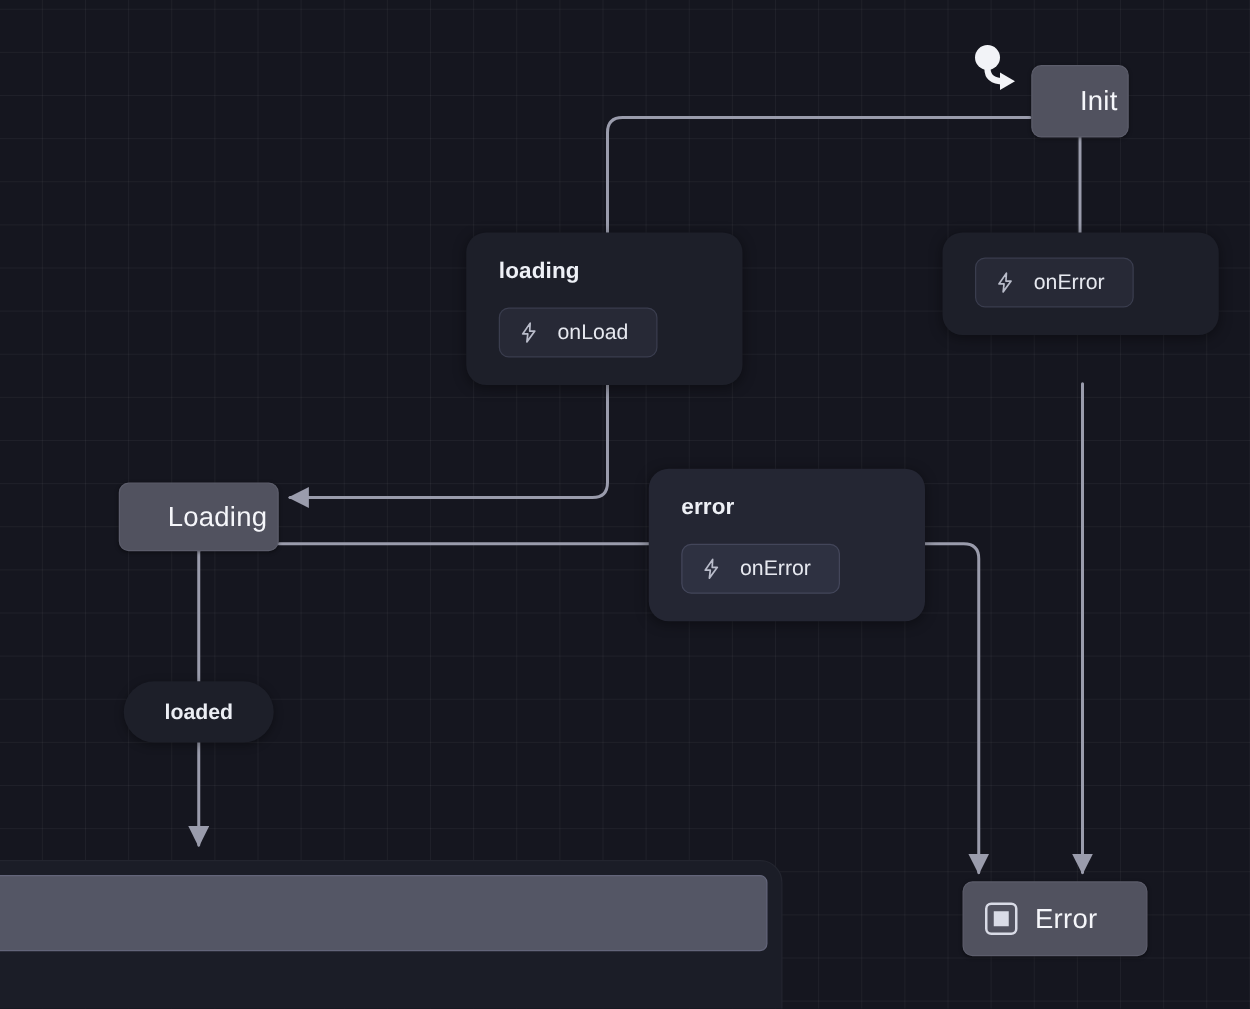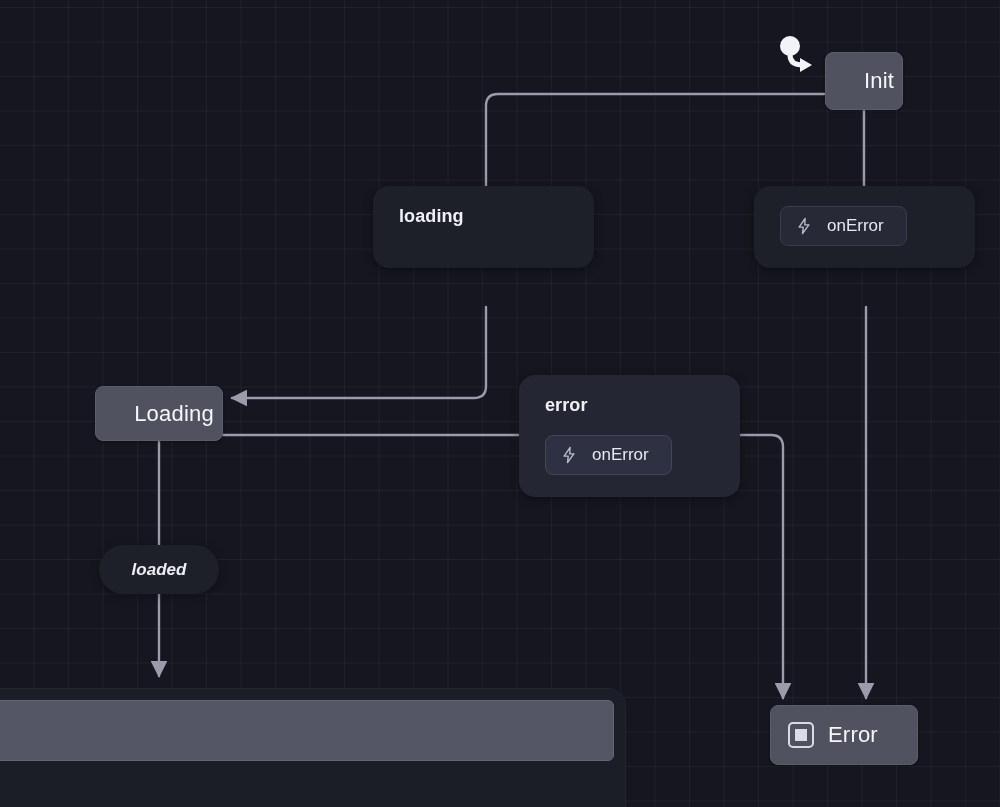--- a/index.html
+++ b/index.html
@@ -104,21 +104,20 @@
     position: absolute;
     background: #1d1f29;
     border-radius: 999px;
     color: #eceef4;
     font-size: 17px;
     font-weight: bold;
     display: flex;
     align-items: center;
     justify-content: center;
     box-shadow: 0 2px 8px rgba(0,0,0,0.35);
-    font-style: italic;
   }
 
   
   .group-container {
     position: absolute;
     background: #1b1d27;
     border-radius: 18px;
     border: 1px solid #23252f;
   }
   .group-header {
@@ -202,20 +201,26 @@
       <path d="M 24 25 L 36 32 L 24 39 Z" fill="#f2f3f7"></path>
     </svg>
   </div>
 
   <div class="node state-node" style="left:825px; top:52px; width:78px; height:58px;">
     <span class="state-label">Init</span>
   </div>
 
   <div class="node card-node" style="left:373px; top:186px; width:221px;">
     <div class="card-title">loading</div>
+    <div class="chip">
+      <svg class="bolt" viewBox="0 0 24 24">
+        <path d="M13.5 2 L5.5 13.5 H11 L10 22 L18.5 10.5 H13 Z" fill="none" stroke="#b9bcca" stroke-width="1.8" stroke-linejoin="round"></path>
+      </svg>
+      <span>onLoad</span>
+    </div>
   </div>
 
   <div class="node card-node" style="left:754px; top:186px; width:221px;">
     <div class="chip">
       <svg class="bolt" viewBox="0 0 24 24">
         <path d="M13.5 2 L5.5 13.5 H11 L10 22 L18.5 10.5 H13 Z" fill="none" stroke="#b9bcca" stroke-width="1.8" stroke-linejoin="round"></path>
       </svg>
       <span>onError</span>
     </div>
   </div>

